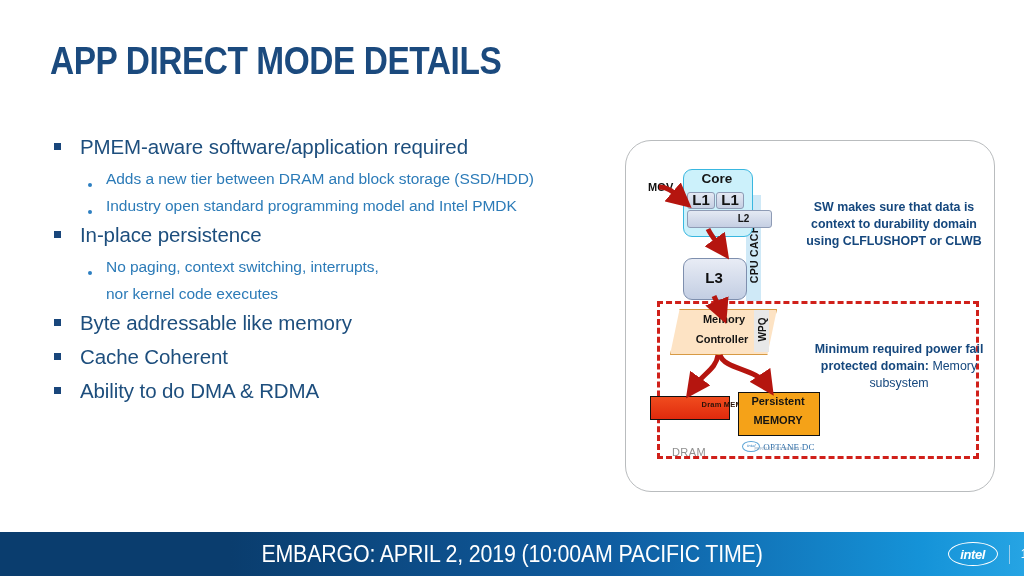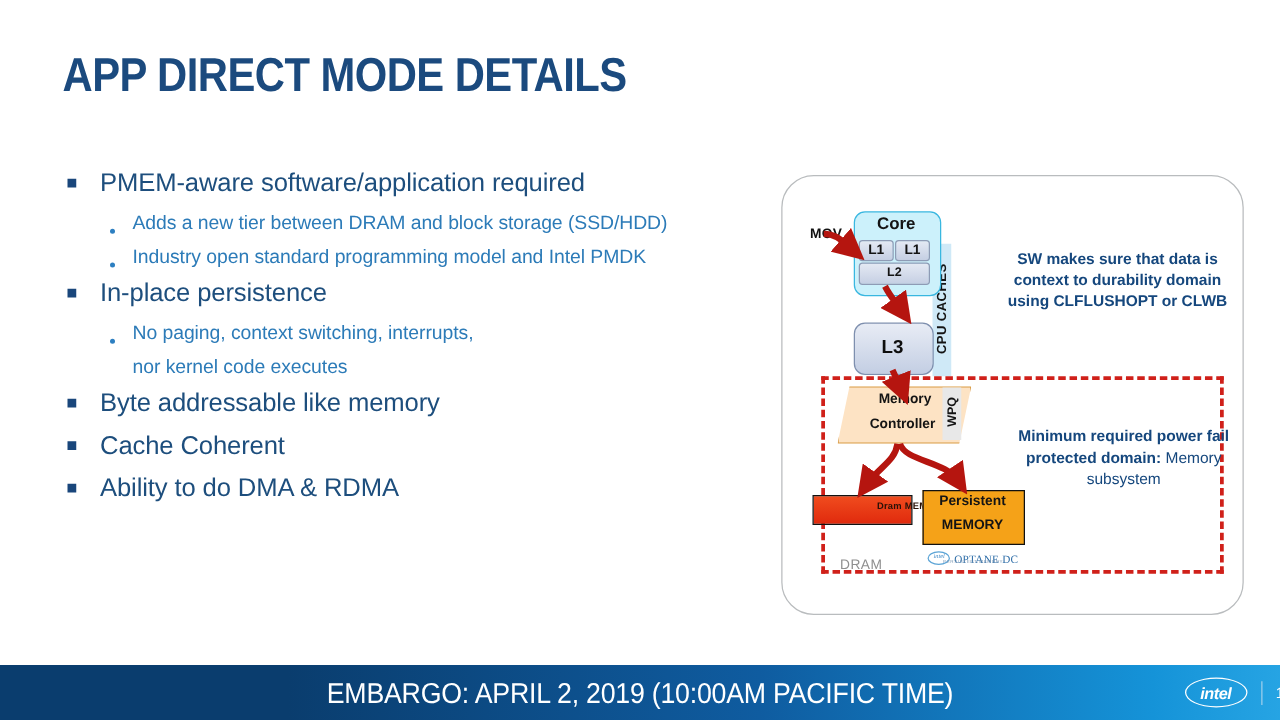--- a/index.html
+++ b/index.html
@@ -51,26 +51,26 @@
     left:57px;top:28px;width:68px;height:66px;
     background:#ccf1fb;border:1.4px solid #39b7e0;border-radius:9px;
   }
   #core-label{
     left:57px;top:30px;width:68px;text-align:center;
     font-size:13.5px;font-weight:bold;color:#141414;
   }
   .cache-sm{
     background:linear-gradient(180deg,#e4e9f3 0%,#c5cfe3 100%);
     border:1px solid #8e9bb5;border-radius:3px;
-    font-size:11px;font-weight:bold;color:#141414;
+    font-size:15px;font-weight:bold;color:#141414;
     text-align:center;line-height:14px;
   }
   #l1a{left:61px;top:51px;width:26px;height:15px;}
   #l1b{left:90px;top:51px;width:26px;height:15px;}
-  #l2{left:61px;top:69px;width:55px;height:16px;line-height:15px;font-size:10px;}
+  #l2{left:61px;top:69px;width:55px;height:16px;line-height:15px;font-size:10px;padding-left:28px;}
   
   #l3-box{
     left:57px;top:117px;width:62px;height:40px;
     background:linear-gradient(180deg,#e8ecf5 0%,#c3cee3 100%);
     border:1.4px solid #7e8fae;border-radius:9px;
   }
   #l3-label{
     left:57px;top:128px;width:62px;text-align:center;
     font-size:15px;font-weight:bold;color:#0e0e0e;
   }

